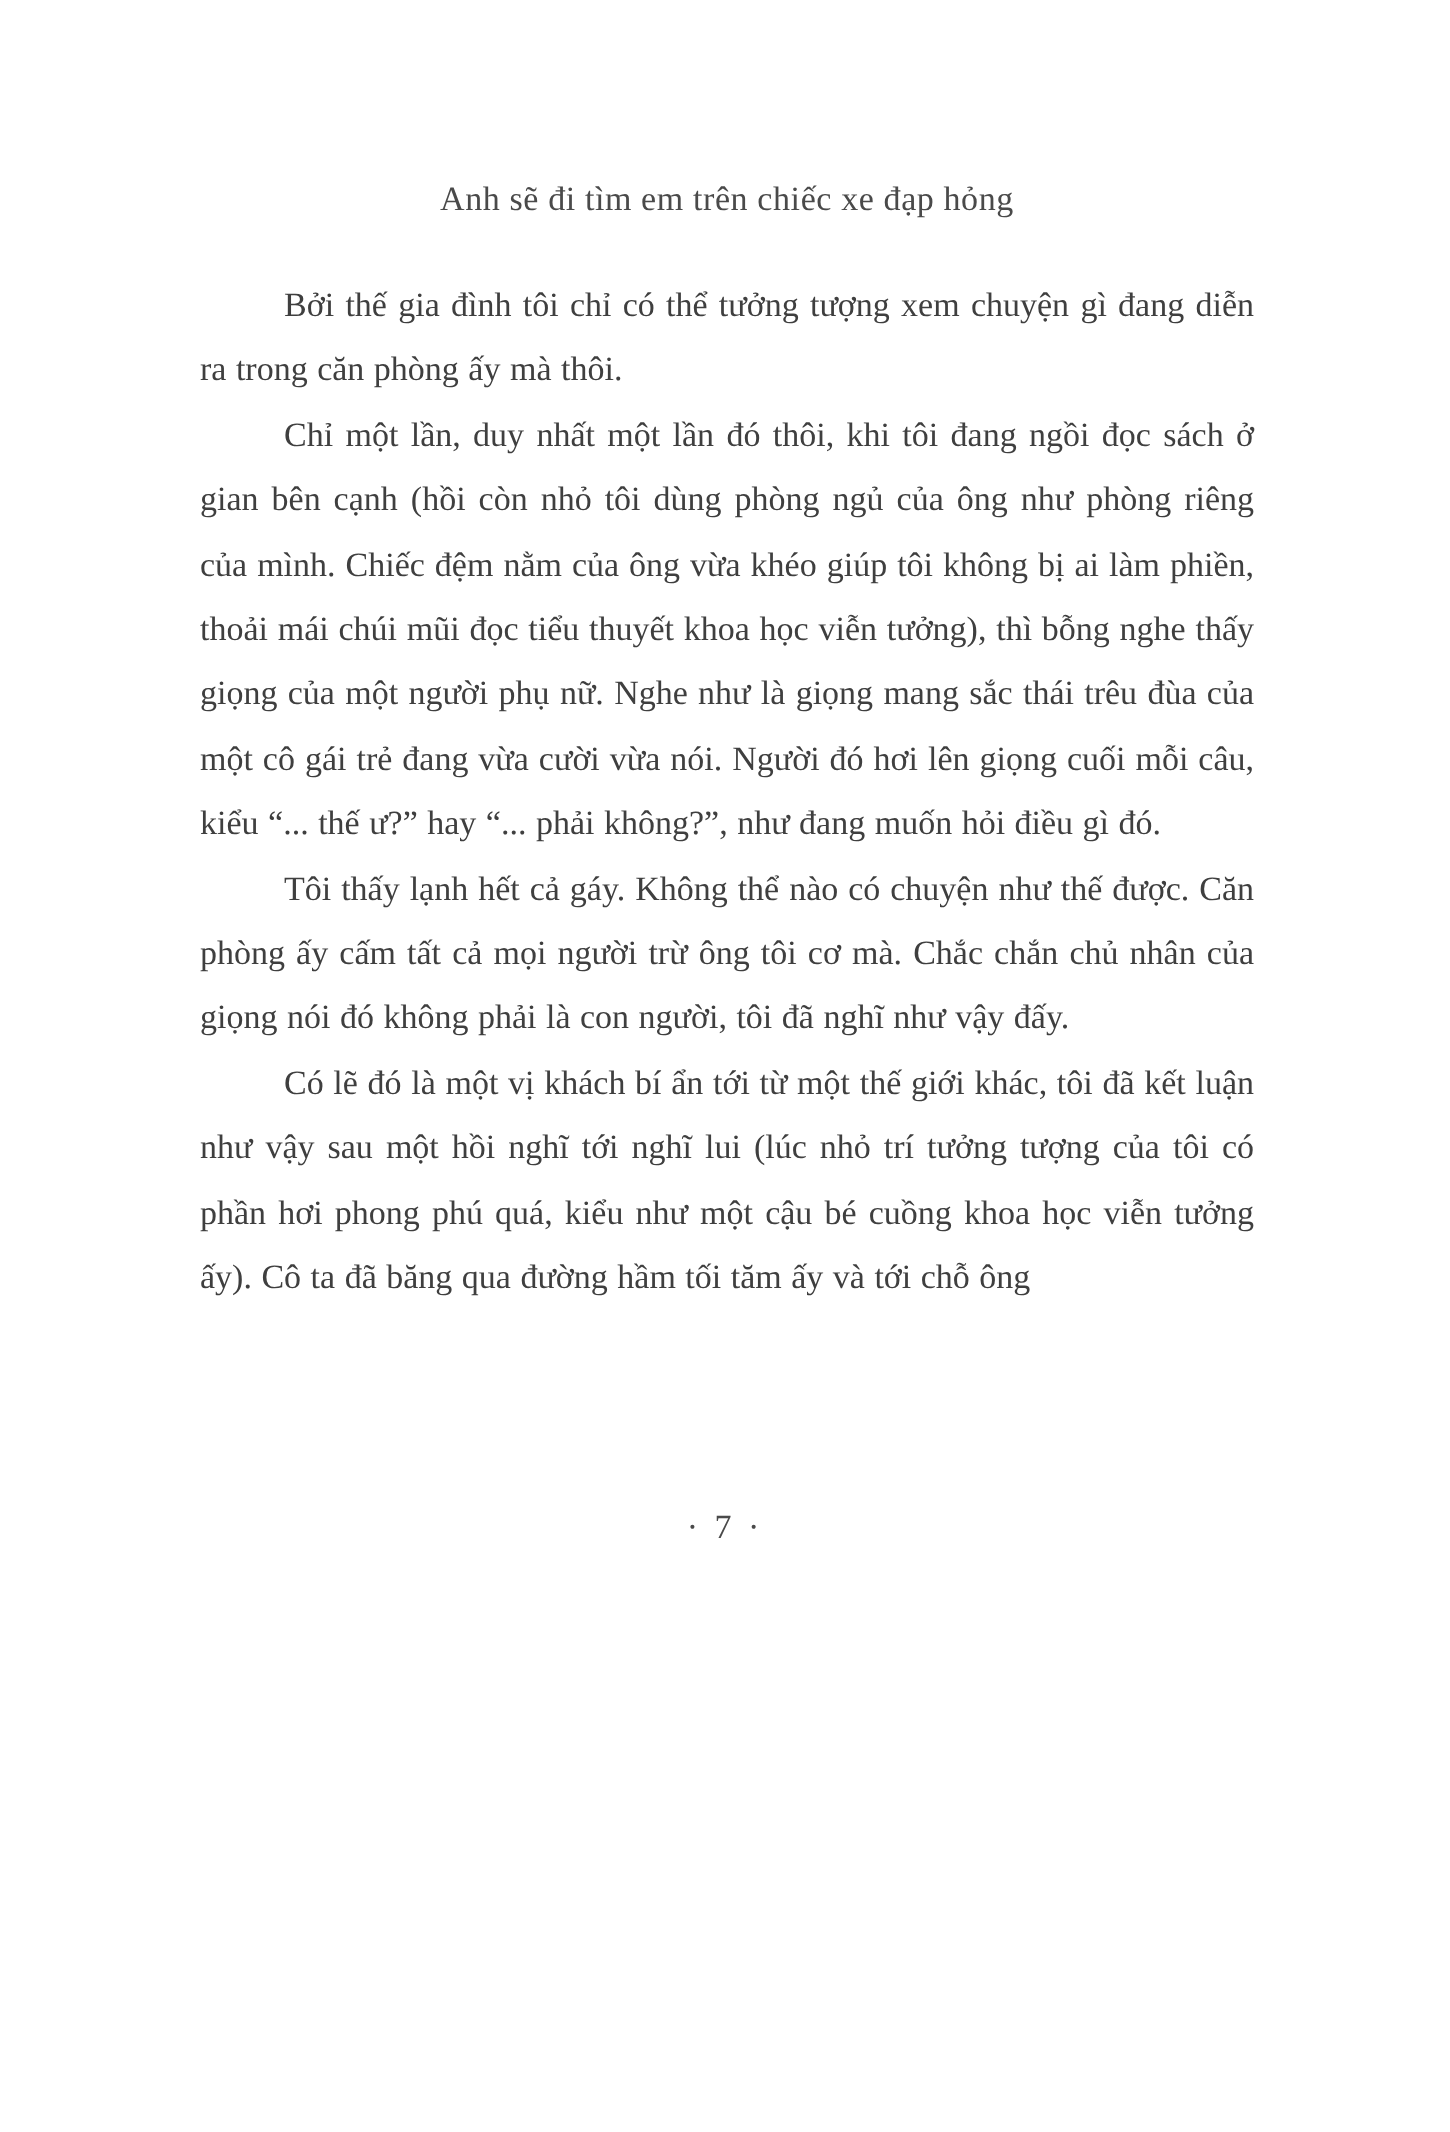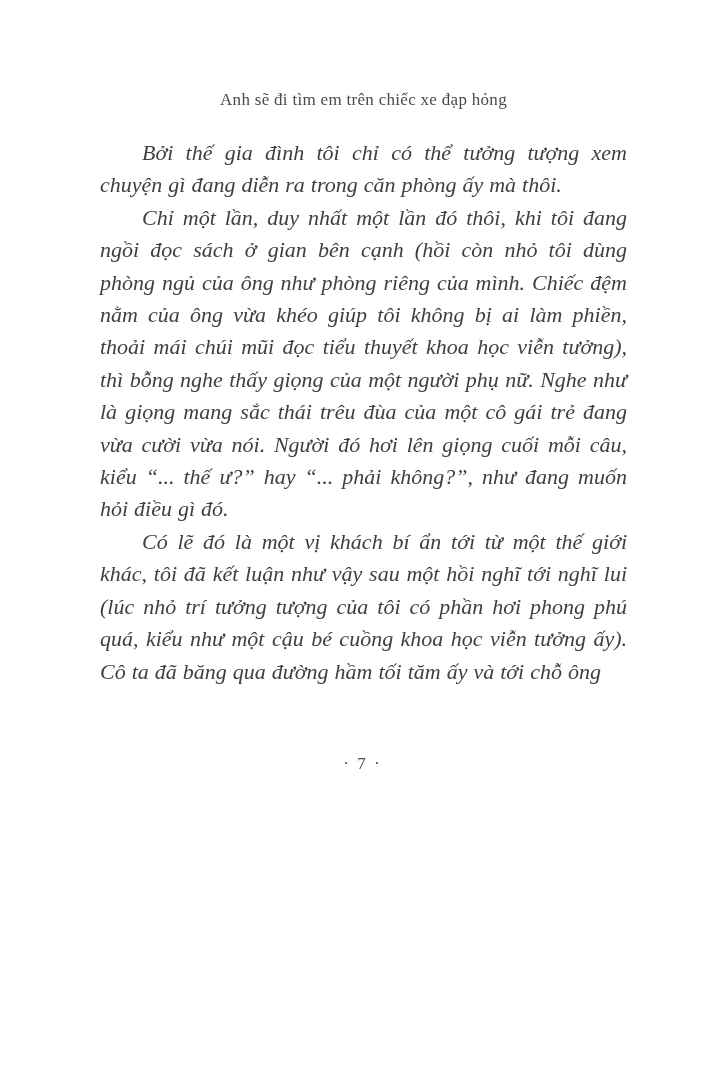--- a/index.html
+++ b/index.html
@@ -24,25 +24,24 @@
       font-size: 17px;
       letter-spacing: 0.3px;
       color: #4a4a4a;
       margin: 0 0 27px 0;
       font-style: normal;
     }
     .body-text p {
       margin: 0;
       text-align: justify;
       text-indent: 42px;
-      font-size: 22px;
+      font-size: 17px;
       line-height: 32.4px;
       color: #3f3f3f;
       word-spacing: 0.5px;
-      font-style: italic;
     }
     .page-footer {
       position: absolute;
       left: 0;
       right: 0;
       bottom: 86px;
       text-align: center;
       font-size: 17px;
       color: #4a4a4a;
       letter-spacing: 2px;
@@ -51,18 +50,19 @@
 </head>
 <body>
 
 <div class="page">
 
   <div class="running-head">Anh sẽ đi tìm em trên chiếc xe đạp hỏng</div>
 
   <div class="body-text">
     <p>Bởi thế gia đình tôi chỉ có thể tưởng tượng xem chuyện gì đang diễn ra trong căn phòng ấy mà thôi.</p>
     <p>Chỉ một lần, duy nhất một lần đó thôi, khi tôi đang ngồi đọc sách ở gian bên cạnh (hồi còn nhỏ tôi dùng phòng ngủ của ông như phòng riêng của mình. Chiếc đệm nằm của ông vừa khéo giúp tôi không bị ai làm phiền, thoải mái chúi mũi đọc tiểu thuyết khoa học viễn tưởng), thì bỗng nghe thấy giọng của một người phụ nữ. Nghe như là giọng mang sắc thái trêu đùa của một cô gái trẻ đang vừa cười vừa nói. Người đó hơi lên giọng cuối mỗi câu, kiểu “... thế ư?” hay “... phải không?”, như đang muốn hỏi điều gì đó.</p>
+    <p>Tôi thấy lạnh hết cả gáy. Không thể nào có chuyện như thế được. Căn phòng ấy cấm tất cả mọi người trừ ông tôi cơ mà. Chắc chắn chủ nhân của giọng nói đó không phải là con người, tôi đã nghĩ như vậy đấy.</p>
     <p>Có lẽ đó là một vị khách bí ẩn tới từ một thế giới khác, tôi đã kết luận như vậy sau một hồi nghĩ tới nghĩ lui (lúc nhỏ trí tưởng tượng của tôi có phần hơi phong phú quá, kiểu như một cậu bé cuồng khoa học viễn tưởng ấy). Cô ta đã băng qua đường hầm tối tăm ấy và tới chỗ ông</p>
   </div>
 
   <div class="page-footer">· 7 ·</div>
 
 </div>
 
 </body></html>

